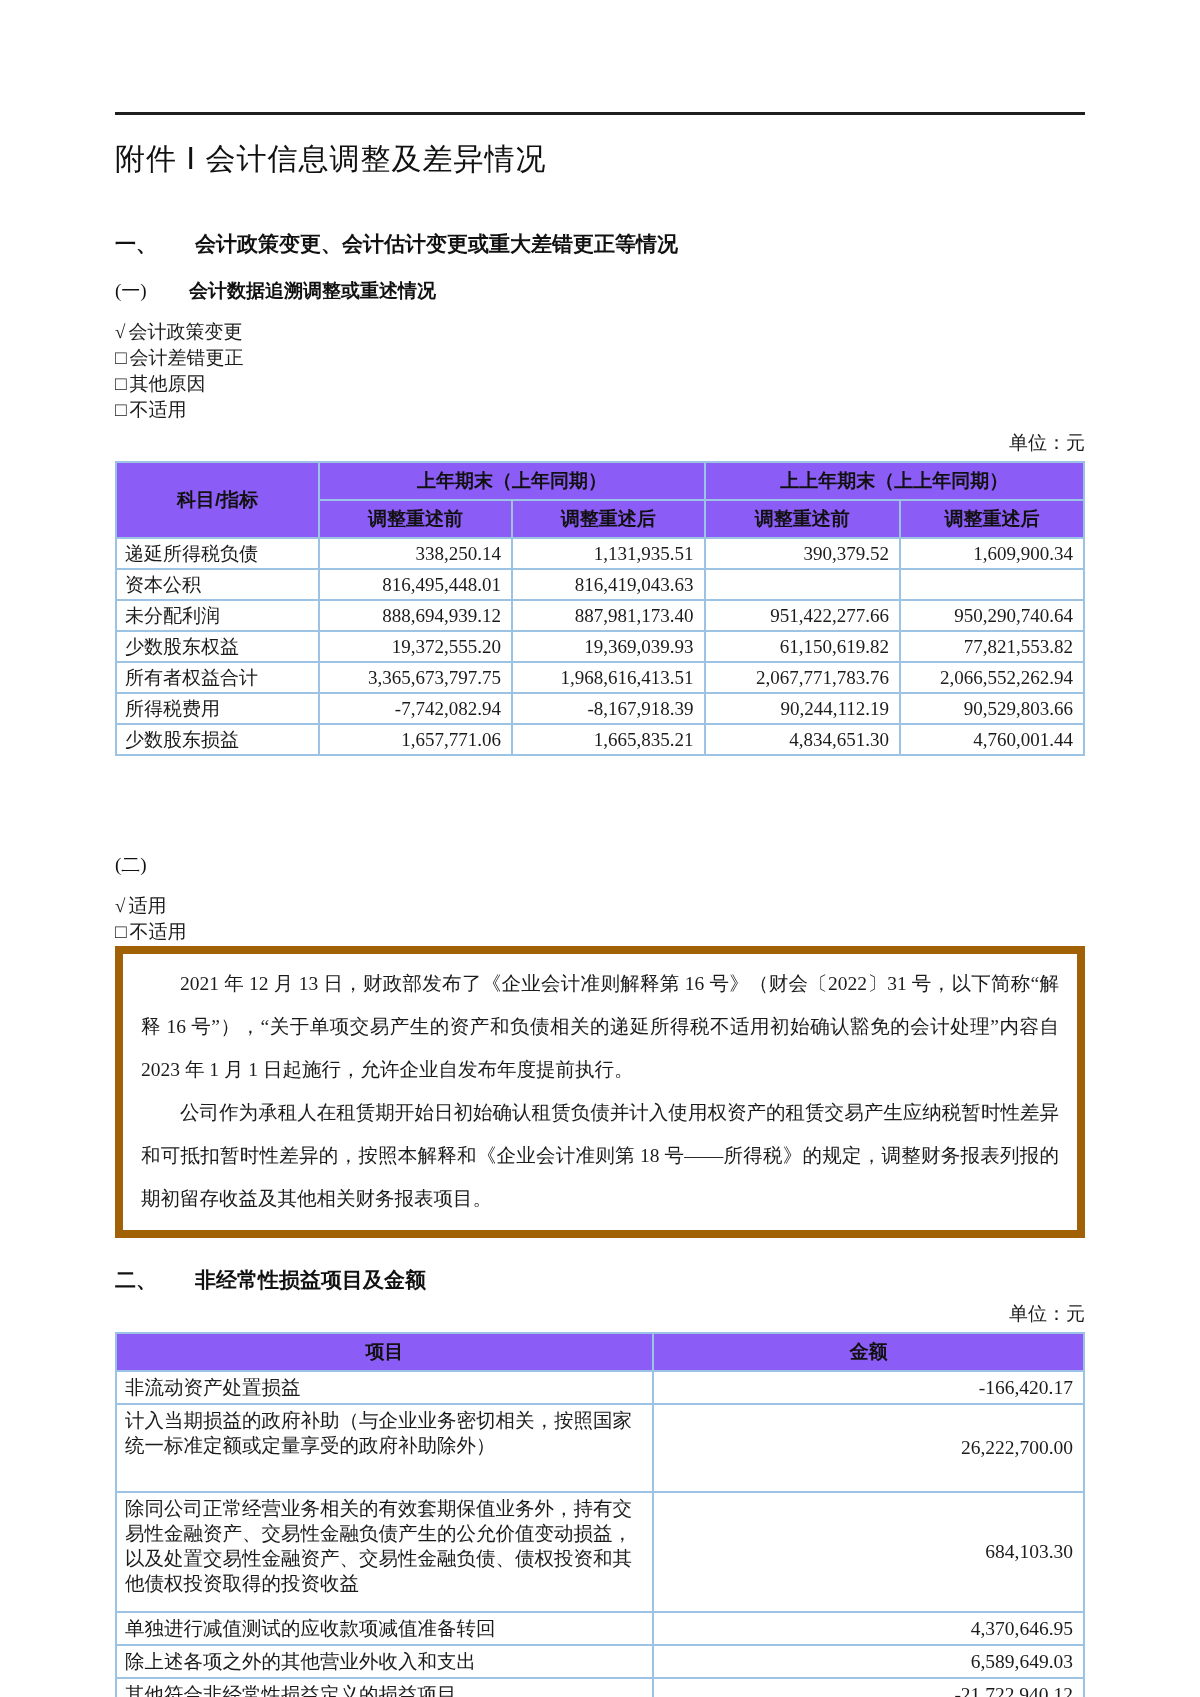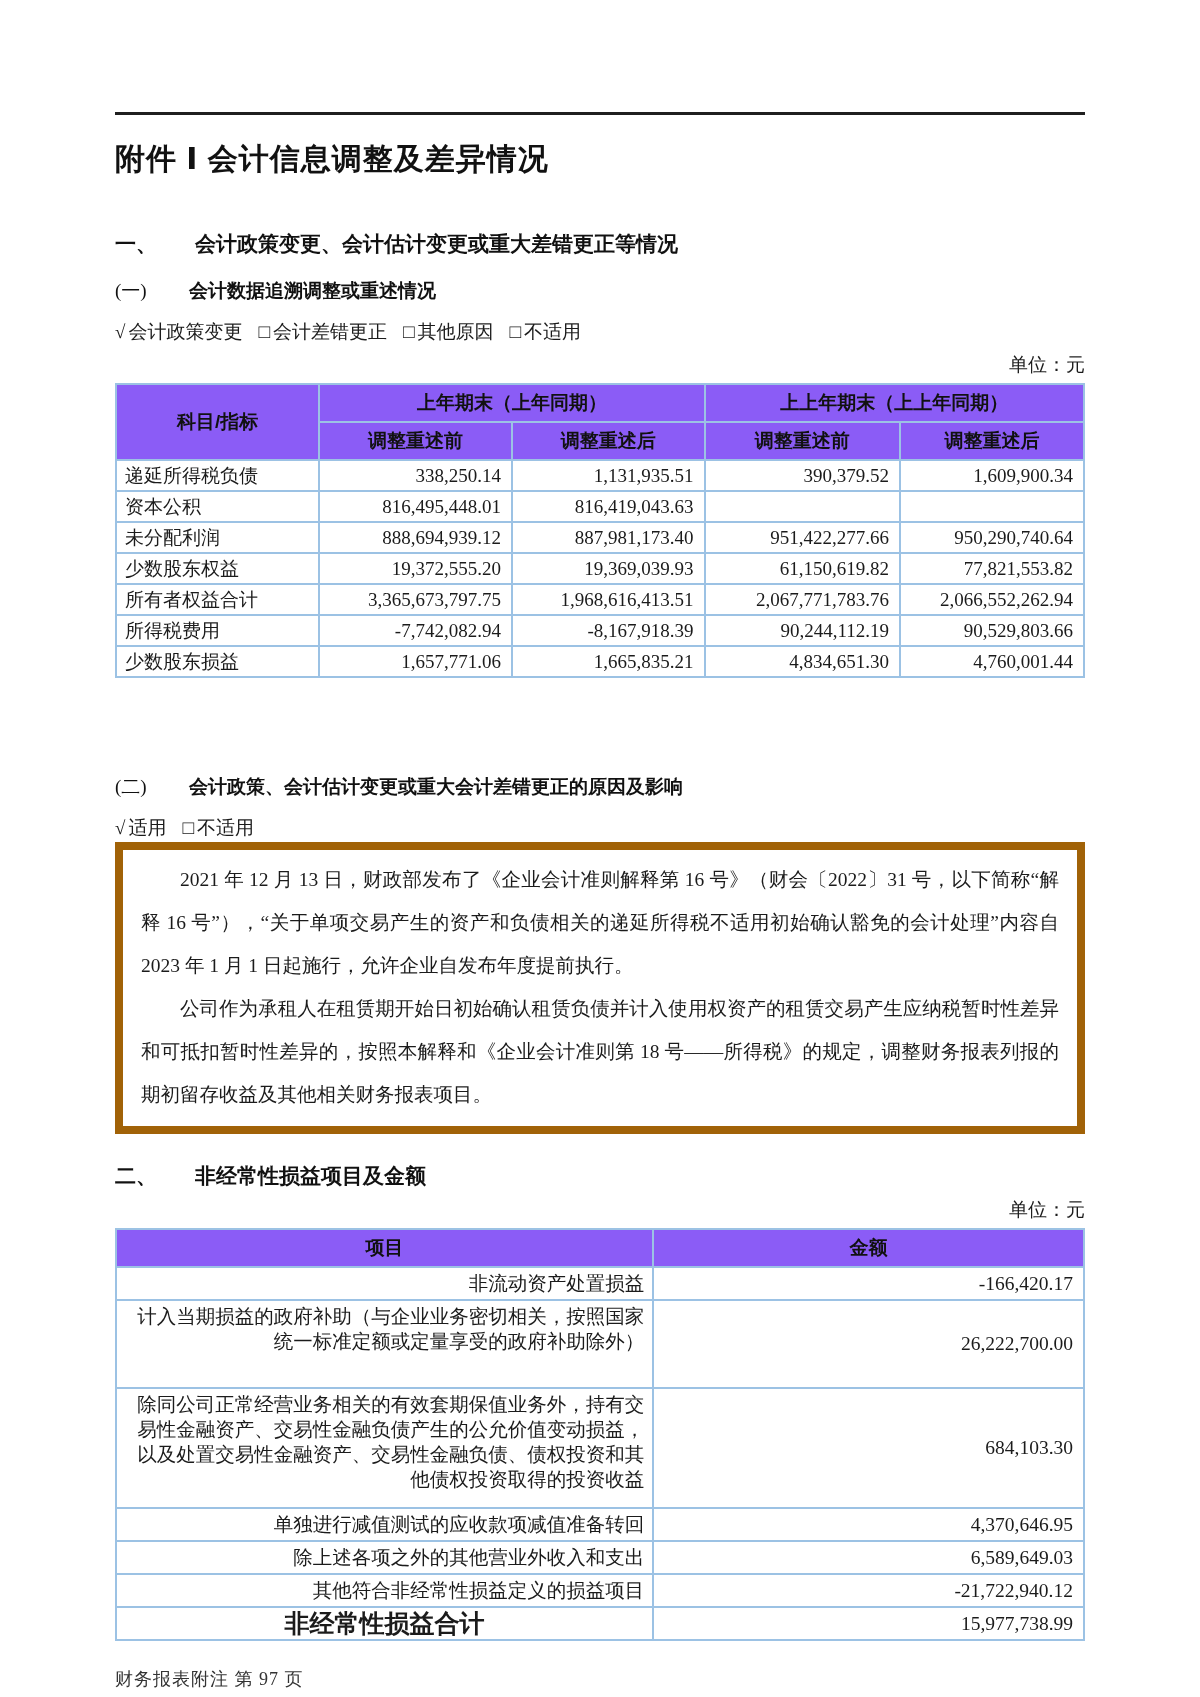--- a/index.html
+++ b/index.html
@@ -4,51 +4,51 @@
 <style>
   html,body{margin:0;padding:0;background:#ffffff;}
   body{
     width:1200px;height:1697px;overflow:hidden;position:relative;
     font-family:"Liberation Serif","DejaVu Serif",serif;color:#1b1b1b;
   }
   .page{padding:0 115px;}
   .top-rule{margin-top:112px;border-top:3px solid #1f1f1f;height:0;}
   .doc-title{
     margin:24px 0 0;font-family:"Liberation Sans","DejaVu Sans",sans-serif;
-    font-weight:bold;font-size:30px;letter-spacing:1px;color:#111;
+    font-weight:normal;font-size:30px;letter-spacing:1px;color:#111;
   }
   .h1row{
     margin-top:50px;display:flex;align-items:baseline;
     font-family:"Liberation Sans","DejaVu Sans",sans-serif;
     font-weight:bold;font-size:21px;color:#111;
   }
   .h1row .hno{width:80px;flex:0 0 auto;}
   .h2row{
     margin-top:20px;display:flex;align-items:baseline;font-size:19px;color:#111;
   }
   .h2row .hno{width:74px;flex:0 0 auto;font-family:"Liberation Serif","DejaVu Serif",serif;font-weight:normal;}
   .h2row .htxt{font-family:"Liberation Sans","DejaVu Sans",sans-serif;font-weight:bold;}
-  .checkline{margin-top:15px;font-size:19px;display:flex;gap:16px;}
+  .checkline{margin-top:15px;font-size:19px;display:flex;flex-direction:column;}
   .opt .mk{margin-right:3px;}
   .unit{margin-top:7px;text-align:right;font-size:19px;}
   table{width:100%;border-collapse:collapse;table-layout:fixed;margin-top:5px;}
   .t1 th,.t1 td,.t2 th,.t2 td{border:2px solid #9cc2e4;}
   thead th{
     background:#8b5cf6;font-family:"Liberation Sans","DejaVu Sans",sans-serif;
     font-weight:bold;font-size:19px;color:#111;padding:5px 4px;line-height:26px;
   }
   .t1 tbody th{
     font-weight:normal;text-align:left;padding:2px 8px;font-size:19px;line-height:25px;
     font-family:"Liberation Serif","DejaVu Serif",serif;
   }
   .t1 td.num{text-align:right;padding:2px 10px;font-size:19px;line-height:25px;}
   .parabox{margin-top:1px;border:8px solid #a16207;padding:8px 18px 10px;}
   .parabox p{margin:0;font-size:19.5px;line-height:43px;text-align:justify;text-indent:2em;}
   .t2 tbody td{font-size:19.5px;vertical-align:middle;}
-  .t2 td.lbl{text-align:right;padding:3px 8px;line-height:25px;}
+  .t2 td.lbl{text-align:left;padding:3px 8px;line-height:25px;}
   .t2 td.num{text-align:right;padding:3px 10px;}
   .t2 tr.tall-a td.lbl{vertical-align:top;height:80px;}
   .t2 tr.tall-a td.num{height:80px;}
   .t2 tr.tall-b td.lbl{vertical-align:top;height:112px;}
   .t2 tr.tall-b td.num{height:112px;}
   .t2 tr.total td.lbl{
     text-align:center;font-weight:bold;
     font-family:"Liberation Sans","DejaVu Sans",sans-serif;font-size:25px;
   }
   .footer{margin-top:26px;font-size:18px;color:#333;letter-spacing:1px;}
@@ -150,21 +150,20 @@
         <td class="num">1,657,771.06</td>
         <td class="num">1,665,835.21</td>
         <td class="num">4,834,651.30</td>
         <td class="num">4,760,001.44</td>
       </tr>
     </tbody>
   </table>
 
   <div class="h2row" style="margin-top:96px;">
     <span class="hno">(二)</span>
-    <span class="htxt">会计政策、会计估计变更或重大会计差错更正的原因及影响</span>
   </div>
 
   <div class="checkline">
     <span class="opt"><span class="mk">√</span><span>适用</span></span>
     <span class="opt"><span class="mk">□</span><span>不适用</span></span>
   </div>
 
   <div class="parabox">
     <p>2021 年 12 月 13 日，财政部发布了《企业会计准则解释第 16 号》（财会〔2022〕31 号，以下简称“解释 16 号”），“关于单项交易产生的资产和负债相关的递延所得税不适用初始确认豁免的会计处理”内容自 2023 年 1 月 1 日起施行，允许企业自发布年度提前执行。</p>
     <p>公司作为承租人在租赁期开始日初始确认租赁负债并计入使用权资产的租赁交易产生应纳税暂时性差异和可抵扣暂时性差异的，按照本解释和《企业会计准则第 18 号——所得税》的规定，调整财务报表列报的期初留存收益及其他相关财务报表项目。</p>

